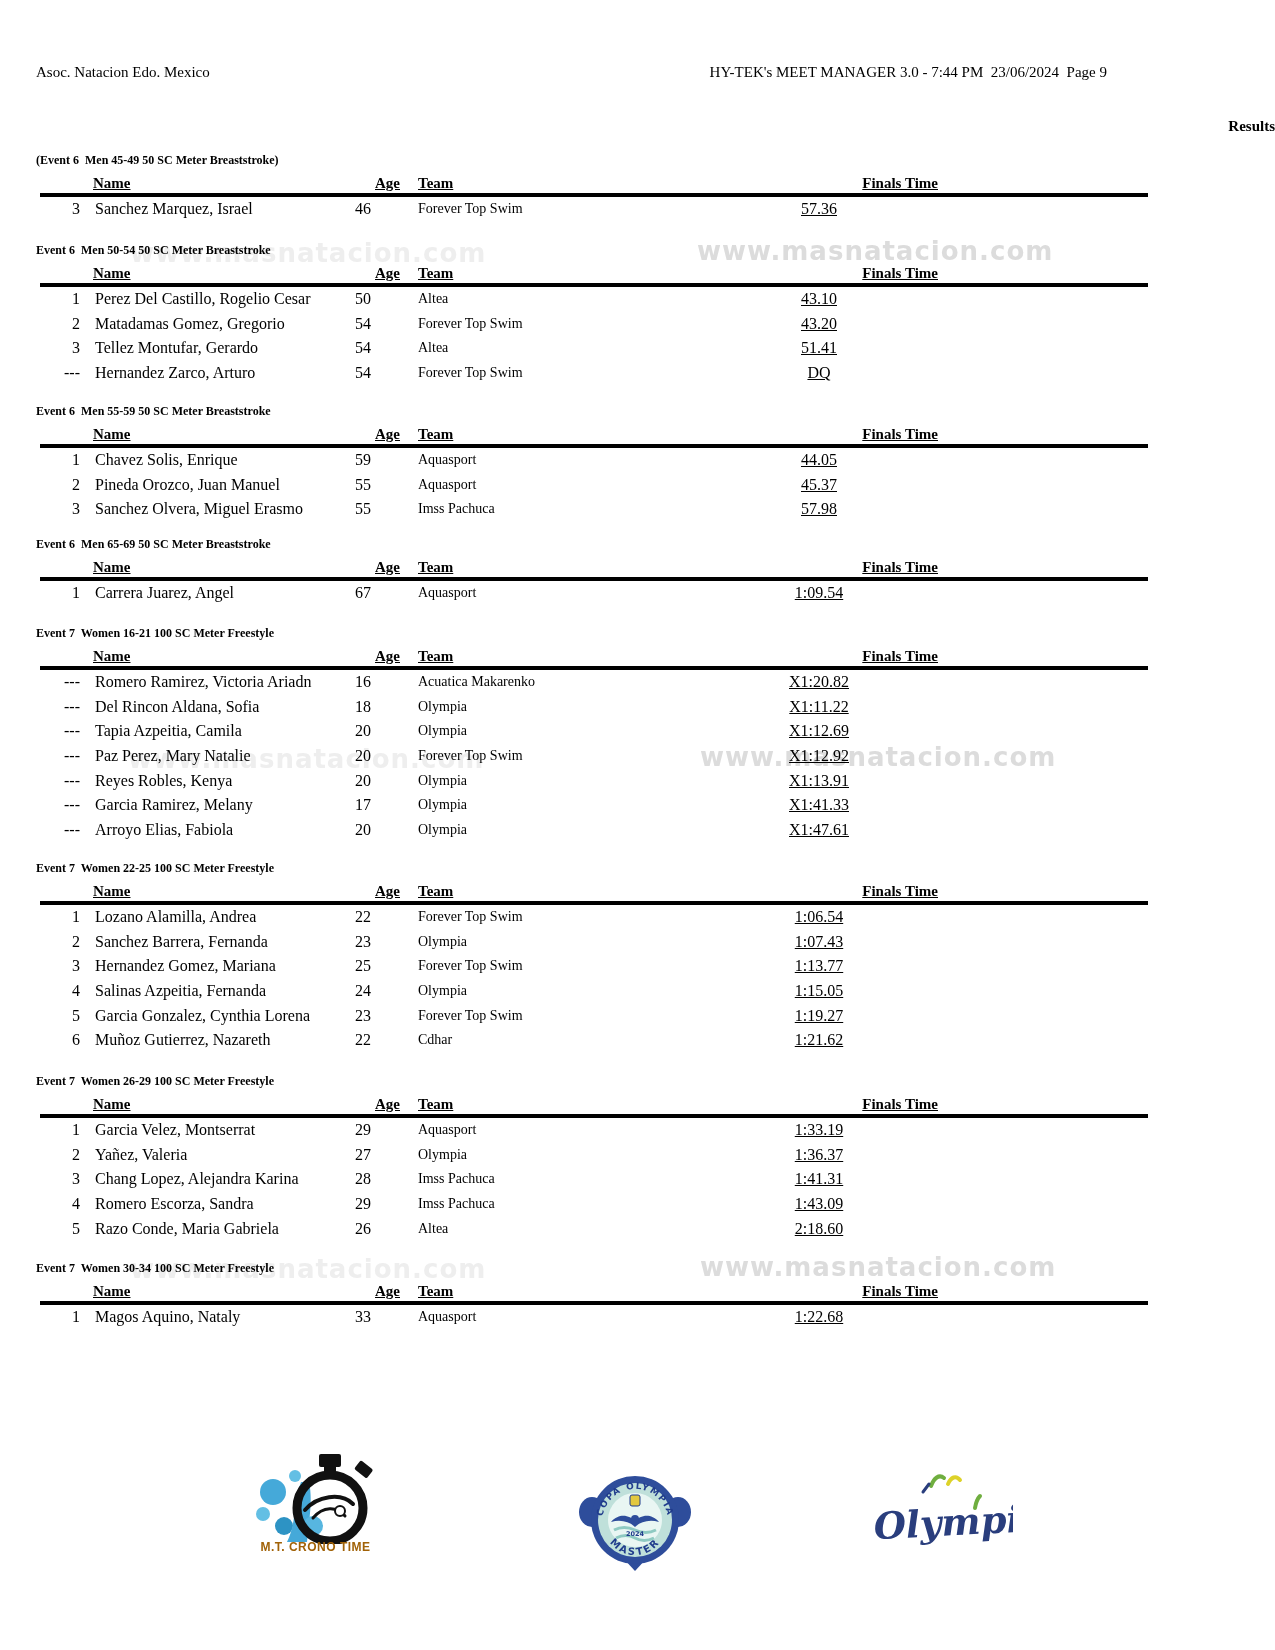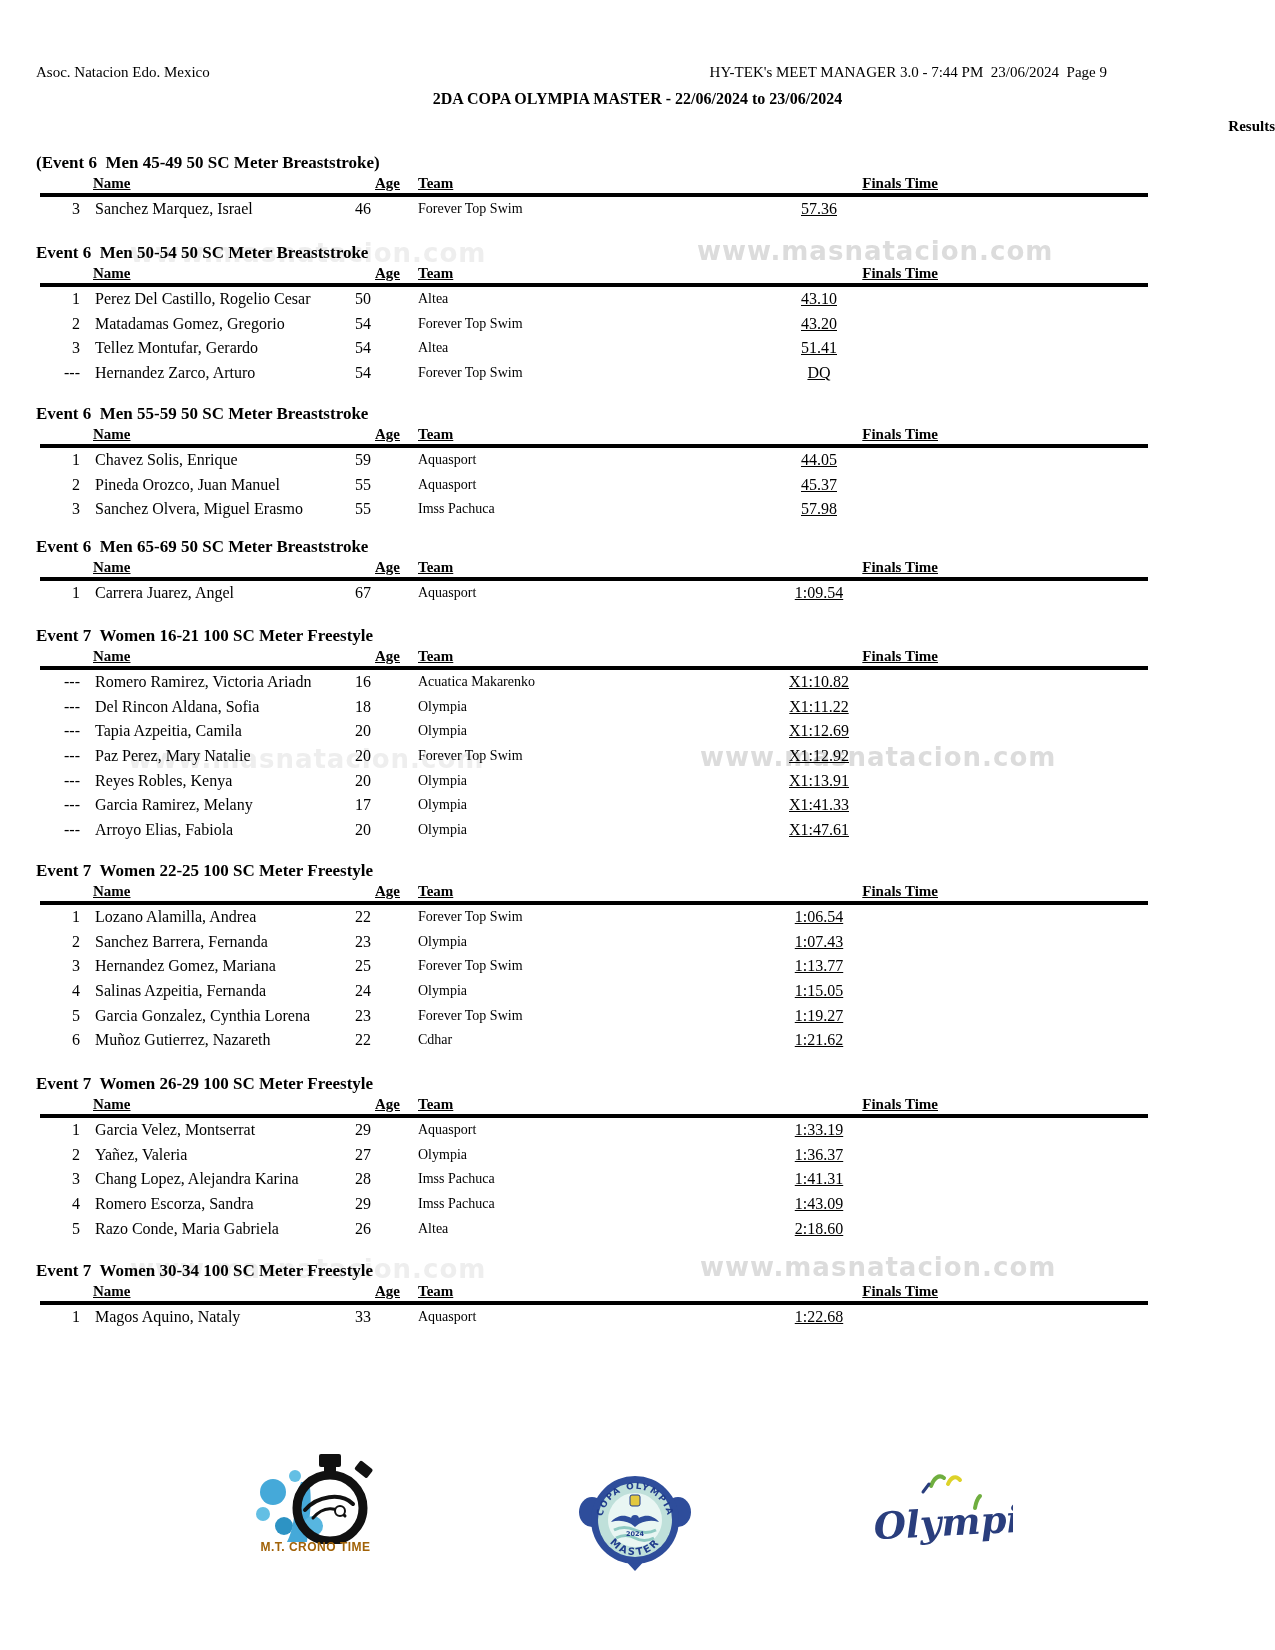--- a/index.html
+++ b/index.html
@@ -32,21 +32,21 @@
   .wm-b1-l{left:130px;top:238px;}
   .wm-b1-r{left:697px;top:236px;}
   .wm-b2-l{left:128px;top:744px;}
   .wm-b2-r{left:700px;top:742px;}
   .wm-b3-l{left:130px;top:1254px;}
   .wm-b3-r{left:700px;top:1252px;}
   
   .section{position:absolute;left:0;width:1275px;z-index:1;}
   .sec-title{
     position:absolute;left:36px;top:0;
-    font-size:17px;font-weight:bold;white-space:pre;
+    font-size:12px;font-weight:bold;white-space:pre;
   }
   .col-header{position:absolute;left:0;top:22px;width:100%;height:16px;font-size:15px;font-weight:bold;}
   .col-header span{position:absolute;text-decoration:underline;}
   .ch-name{left:93px;}
   .ch-age{left:375px;}
   .ch-team{left:418px;}
   .ch-finals{left:700px;width:238px;text-align:right;}
   .thick-line{position:absolute;left:40px;top:40px;width:1108px;height:4px;background:#000;}
   .rows{position:absolute;left:0;top:44px;width:100%;}
   .row{position:relative;height:24.7px;}
@@ -74,21 +74,20 @@
 
   <div class="wm light wm-b1-l">www.masnatacion.com</div>
   <div class="wm wm-b1-r">www.masnatacion.com</div>
   <div class="wm light wm-b2-l">www.masnatacion.com</div>
   <div class="wm wm-b2-r">www.masnatacion.com</div>
   <div class="wm light wm-b3-l">www.masnatacion.com</div>
   <div class="wm wm-b3-r">www.masnatacion.com</div>
 
   <div class="hdr-left">Asoc. Natacion Edo. Mexico</div>
   <div class="hdr-right">HY-TEK's MEET MANAGER 3.0 - 7:44 PM  23/06/2024  Page 9</div>
-  <div class="hdr-title">2DA COPA OLYMPIA MASTER - 22/06/2024 to 23/06/2024</div>
   <div class="hdr-results">Results</div>
 
   <div id="sections">
       <div class="section" style="top: 153px;">
         <div class="sec-title">(Event 6  Men 45-49 50 SC Meter Breaststroke)</div>
         <div class="col-header">
           <span class="ch-name">Name</span>
           <span class="ch-age">Age</span>
           <span class="ch-team">Team</span>
           <span class="ch-finals">Finals Time</span>
@@ -204,21 +203,21 @@
           <span class="ch-team">Team</span>
           <span class="ch-finals">Finals Time</span>
         </div>
         <div class="thick-line"></div>
         <div class="rows">
           <div class="row">
             <span class="c-place">---</span>
             <span class="c-name">Romero Ramirez, Victoria Ariadn</span>
             <span class="c-age">16</span>
             <span class="c-team">Acuatica Makarenko</span>
-            <span class="c-time">X1:10.82</span>
+            <span class="c-time">X1:20.82</span>
           </div>
           <div class="row">
             <span class="c-place">---</span>
             <span class="c-name">Del Rincon Aldana, Sofia</span>
             <span class="c-age">18</span>
             <span class="c-team">Olympia</span>
             <span class="c-time">X1:11.22</span>
           </div>
           <div class="row">
             <span class="c-place">---</span>

